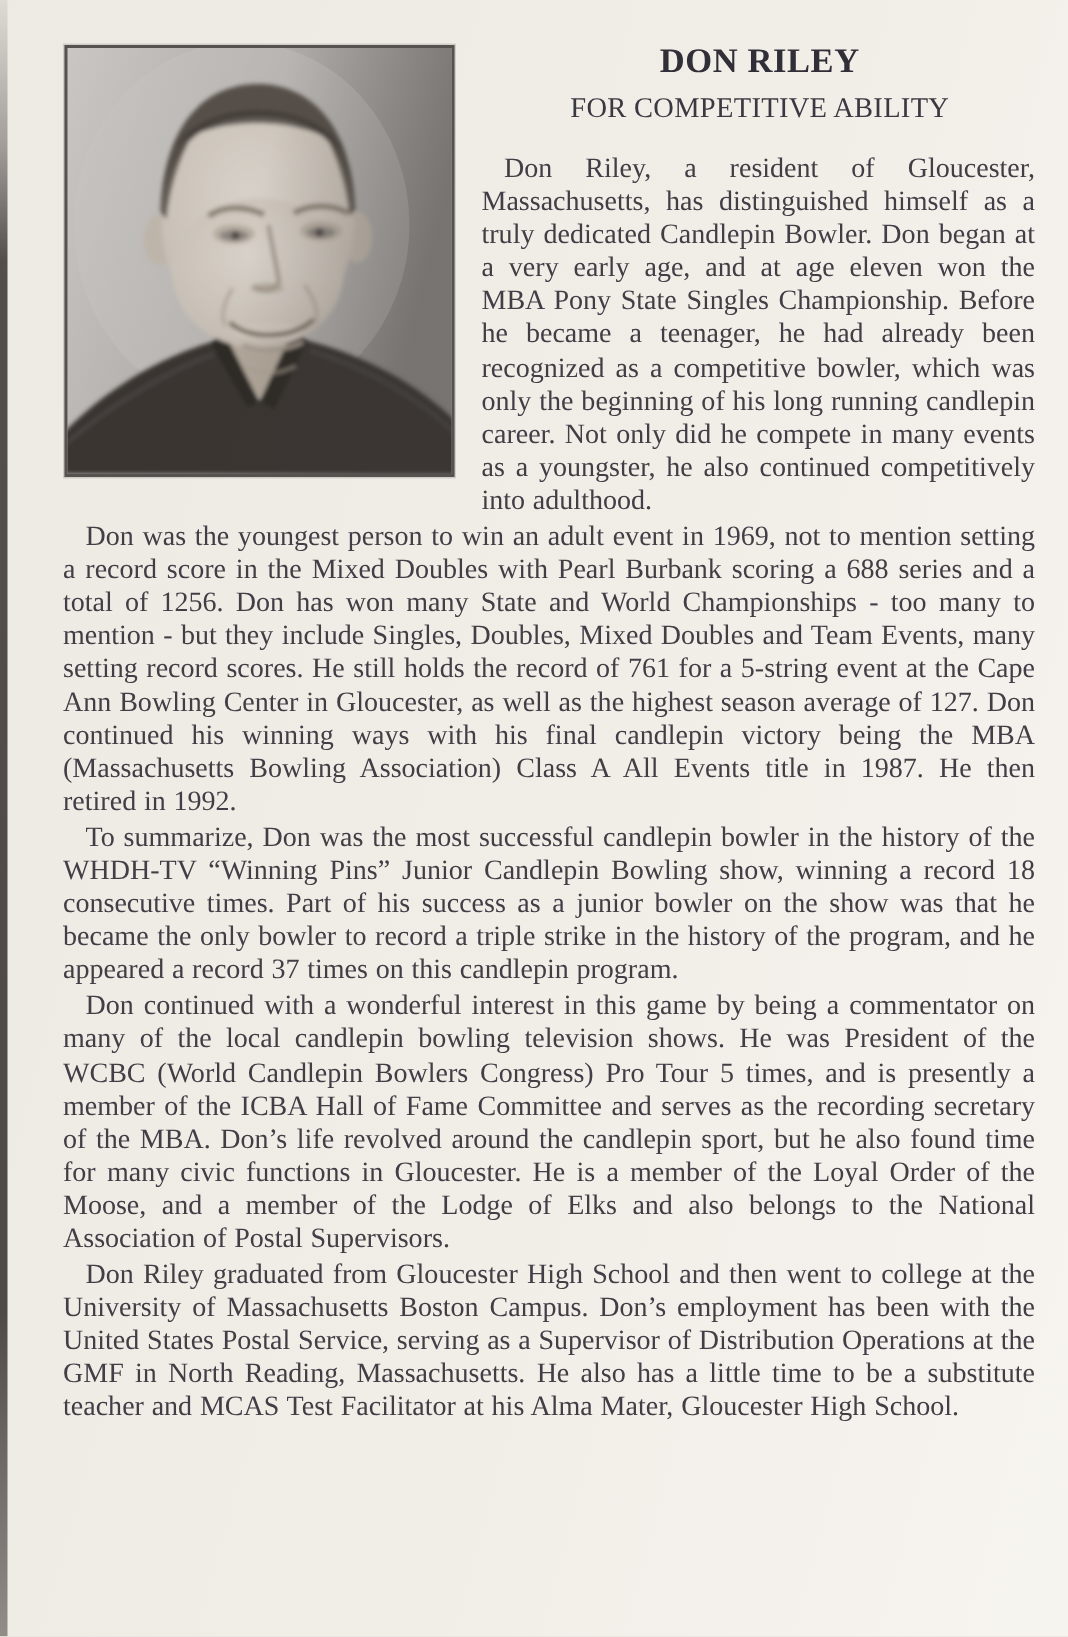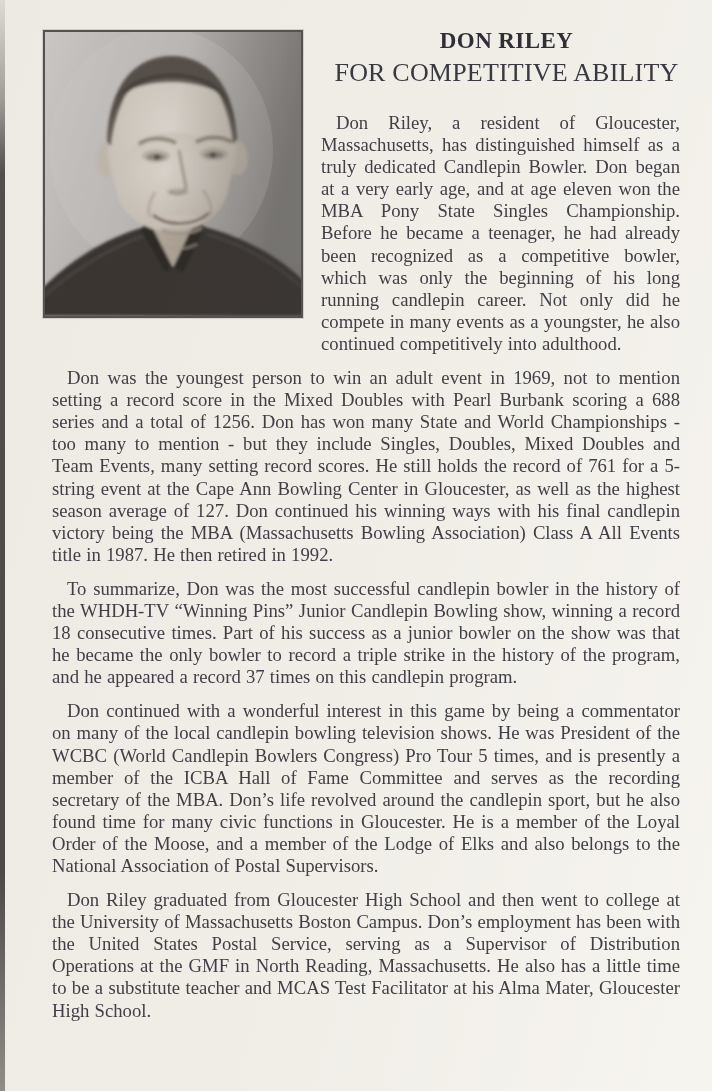--- a/index.html
+++ b/index.html
@@ -44,30 +44,30 @@
   h1.doc-title {
     margin: 0 0 7px 0;
     font-size: 23px;
     line-height: 26px;
     font-weight: bold;
     text-align: center;
     letter-spacing: 0.4px;
     color: #302e37;
   }
   h2.doc-subtitle {
-    margin: 0 0 27px 0;
-    font-size: 26px;
+    margin: 0 0 17px 0;
+    font-size: 19px;
     line-height: 24px;
     font-weight: normal;
     text-align: center;
     letter-spacing: 0.2px;
     color: #3a3840;
   }
   p.body-par {
-    margin: 12px;
+    margin: 2px;
     font-size: 18.7px;
     line-height: 22.1px;
     text-align: justify;
     text-indent: 15px;
     hyphens: auto;
     -webkit-hyphens: auto;
     word-spacing: 0.5px;
     color: #413e46;
   }
 </style>

